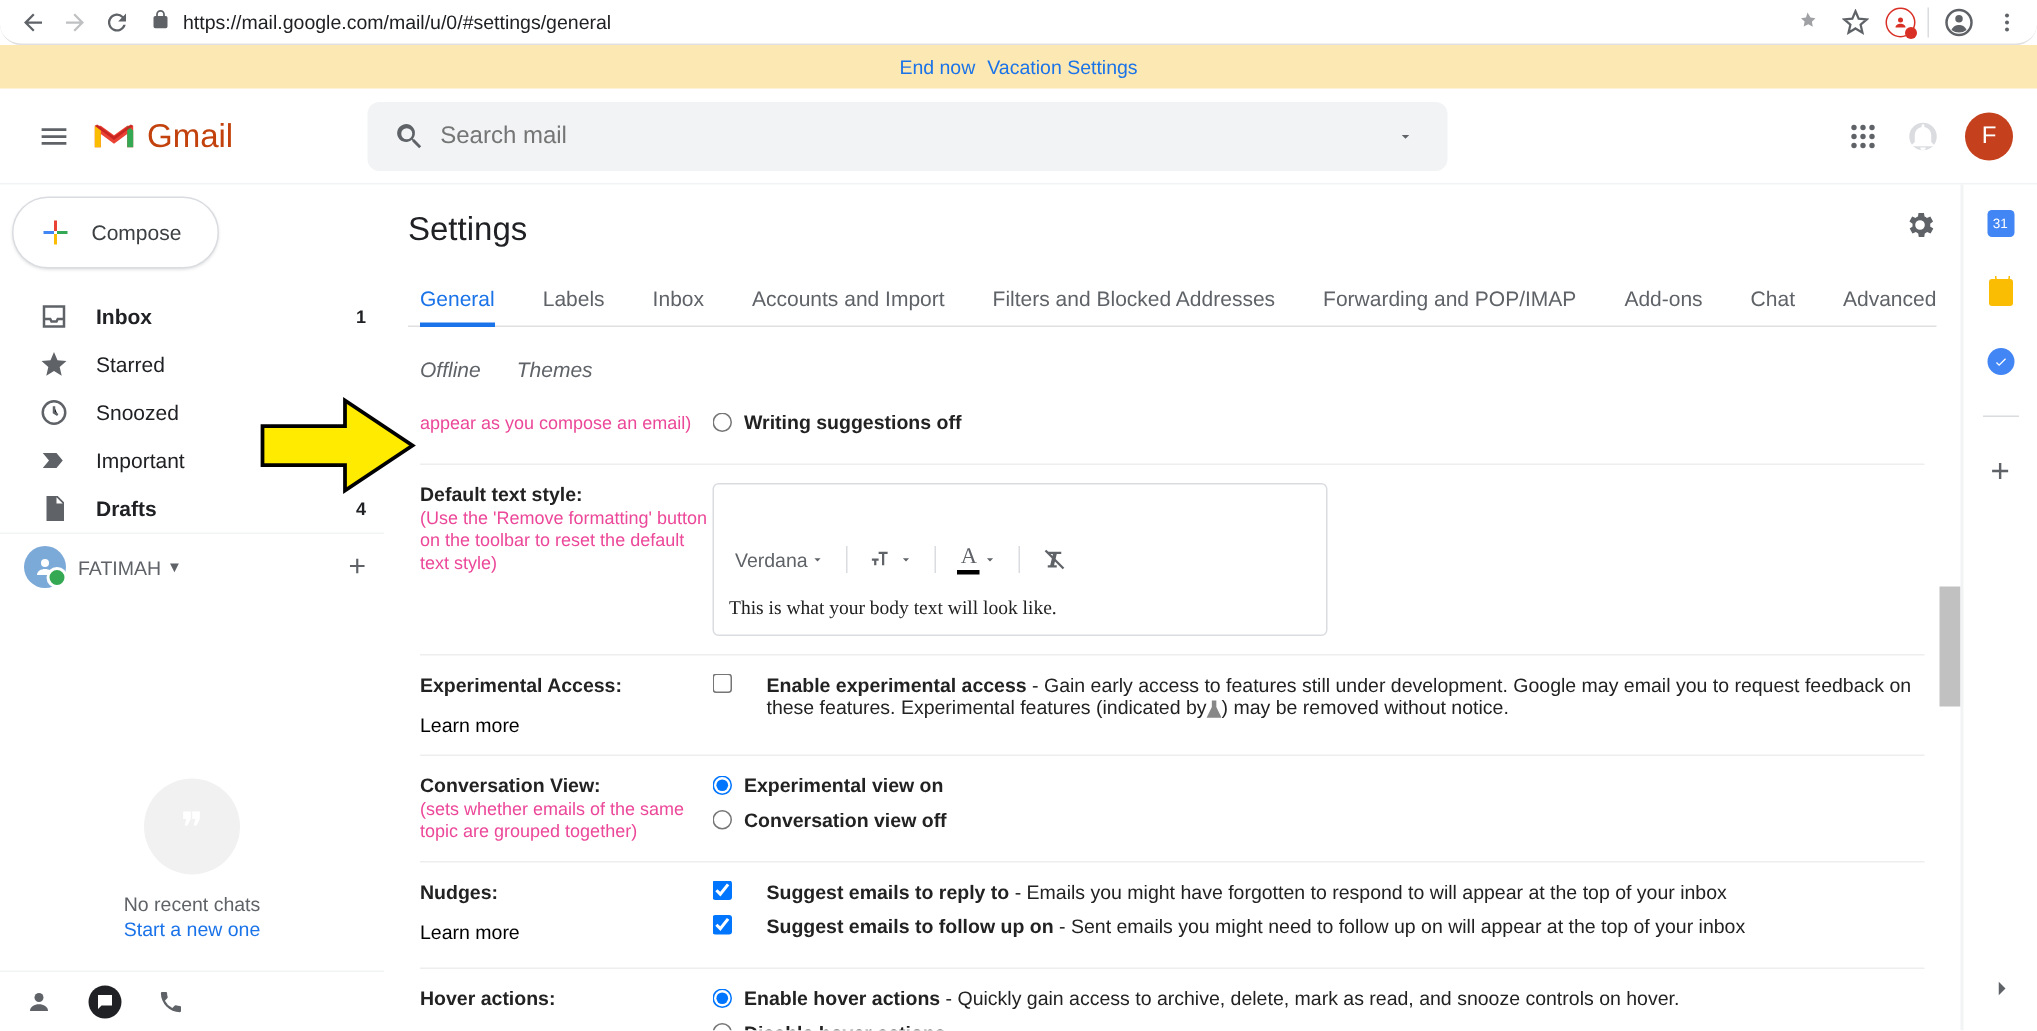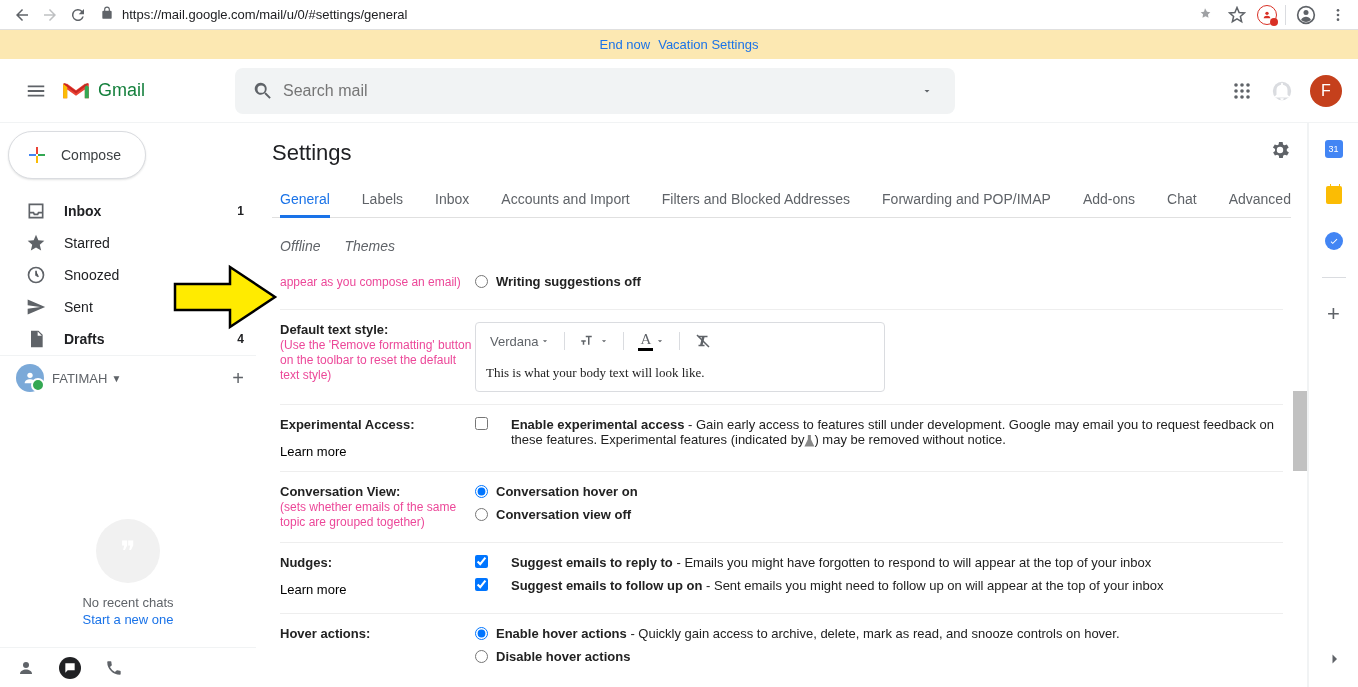--- a/index.html
+++ b/index.html
@@ -1,33 +1,33 @@
 <!DOCTYPE html>
 <html><head>
 <meta charset="utf-8">
 <style>
 * { box-sizing: border-box; margin: 0; padding: 0; }
 body { font-family: Arial, sans-serif; font-size: 13px; color: #202124; overflow: hidden; width: 1358px; height: 687px; position: relative; }
-.browser-bar { height: 30px; background: #fff; display: flex; align-items: center; padding: 0 8px; border-bottom: 1px solid #e0e0e0; }
+.browser-bar { height: 30px; background: #fff; display: flex; align-items: center; padding: 0 8px; border-bottom: 1px solid #e0e0e0; border-radius: 14px; }
 .nav-btn { width: 28px; height: 28px; display: flex; align-items: center; justify-content: center; color: #5f6368; cursor: pointer; border-radius: 50%; }
 .nav-btn svg { width: 18px; height: 18px; }
 .url-bar { flex: 1; display: flex; align-items: center; margin: 0 8px; height: 26px; }
 .lock-icon { color: #5f6368; margin-right: 8px; }
 .url-text { color: #202124; font-size: 13px; }
 .br-right { display: flex; align-items: center; gap: 8px; }
 .br-icon { width: 24px; height: 24px; display: flex; align-items: center; justify-content: center; color: #5f6368; }
 .profile-badge { width: 20px; height: 20px; border-radius: 50%; background: #fff; border: 1px solid #d93025; display: flex; align-items: center; justify-content: center; font-size: 9px; color: #d93025; position: relative; }
 .profile-badge::after { content: ''; position: absolute; bottom: -2px; right: -2px; width: 8px; height: 8px; background: #d93025; border-radius: 50%; }
 .vacation-bar { height: 29px; background: #fce8b2; display: flex; align-items: center; justify-content: center; gap: 8px; font-size: 13px; }
 .vacation-bar a { color: #1a73e8; text-decoration: none; }
 .header { height: 64px; display: flex; align-items: center; padding: 0 16px; border-bottom: 1px solid #f1f3f4; }
 .menu-btn { width: 40px; height: 40px; display: flex; align-items: center; justify-content: center; color: #5f6368; cursor: pointer; }
 .logo { display: flex; align-items: center; margin-left: 4px; }
 .logo-img { width: 32px; height: 24px; }
-.logo-text { font-size: 18px; color: #15803d; margin-left: 6px; font-family: 'Product Sans', Arial; }
+.logo-text { font-size: 22px; color: #c2410c; margin-left: 6px; font-family: 'Product Sans', Arial; }
 .search-container { margin-left: 90px; flex: 0 0 720px; height: 46px; background: #f1f3f4; border-radius: 8px; display: flex; align-items: center; padding: 0 8px; }
 .search-icon { width: 40px; height: 40px; display: flex; align-items: center; justify-content: center; color: #5f6368; }
 .search-input { flex: 1; border: none; background: transparent; font-size: 16px; color: #0f172a; outline: none; }
 .search-drop { width: 40px; height: 40px; display: flex; align-items: center; justify-content: center; color: #5f6368; }
 .header-right { margin-left: auto; display: flex; align-items: center; gap: 16px; }
 .apps-icon, .notif-icon { width: 24px; height: 24px; color: #5f6368; display: flex; align-items: center; justify-content: center; }
 .avatar { width: 32px; height: 32px; border-radius: 50%; background: #c5401c; color: #fff; display: flex; align-items: center; justify-content: center; font-size: 16px; }
 .main { display: flex; height: calc(687px - 30px - 29px - 64px); }
 .sidebar { width: 256px; padding-top: 8px; position: relative; }
 .compose-btn { margin: 0 0 16px 8px; height: 48px; padding: 0 24px 0 16px; border-radius: 24px; border: 1px solid #dadce0; box-shadow: 0 1px 2px rgba(60,64,67,.15); display: inline-flex; align-items: center; gap: 12px; background: #fff; cursor: pointer; font-size: 14px; color: #3c4043; font-weight: 500; }
@@ -61,21 +61,21 @@
 .tabs2 { display: flex; gap: 24px; padding: 12px 0 12px 8px; font-style: italic; }
 .settings-body { font-size: 13px; color: #222; padding: 0 8px; }
 .row { display: flex; padding: 12px 0; border-bottom: 1px solid #eee; }
 .row-label { width: 195px; flex-shrink: 0; font-weight: 700; }
 .row-label .sub { font-weight: 400; color: #ec4899; font-size: 12px; }
 .row-content { flex: 1; }
 .row-content label { font-weight: 700; }
 .row-content .desc { font-weight: 400; }
 .learn-more { color: #000000; text-decoration: none; font-weight: 400; display: block; margin-top: 12px; }
 .format-box { border: 1px solid #dadce0; border-radius: 4px; width: 410px; }
-.format-toolbar { display: flex; align-items: center; padding: 6px 10px; gap: 6px; border-bottom: 0; }
+.format-toolbar { display: flex; align-items: center; padding: 6px 10px; gap: 6px; border-bottom: 0; margin-top: 32px; }
 .ft-item { display: flex; align-items: center; gap: 2px; padding: 2px 4px; color: #5f6368; font-size: 13px; }
 .ft-sep { width: 1px; height: 18px; background: #dadce0; margin: 0 4px; }
 .format-preview { padding: 6px 10px 10px; font-family: Verdana; font-size: 13px; }
 .radio-row { display: flex; align-items: center; gap: 8px; margin-bottom: 8px; }
 .radio-row input { margin: 0; }
 .check-row { display: flex; align-items: flex-start; gap: 23px; margin-bottom: 8px; }
 .right-rail { width: 50px; border-left: 1px solid #f1f3f4; display: flex; flex-direction: column; align-items: center; padding-top: 16px; gap: 26px; position: relative; }
 .rail-icon { width: 20px; height: 20px; display: flex; align-items: center; justify-content: center; }
 .rail-cal { background: #4285f4; color: #fff; font-size: 9px; width: 18px; height: 18px; border-radius: 3px; display: flex; align-items: center; justify-content: center; }
 .rail-keep { background: #fbbc04; width: 16px; height: 18px; border-radius: 2px; position: relative; }
@@ -232,23 +232,23 @@
         </li>
       <li class="nav-item">
           <svg viewBox="0 0 24 24">
             <circle cx="12" cy="12" r="9" fill="none" stroke="currentColor" stroke-width="2"></circle>
             <path stroke="currentColor" stroke-width="2" d="M12 7v5l3 2"></path>
           </svg>
           <span>Snoozed</span>
         </li>
       <li class="nav-item">
           <svg viewBox="0 0 24 24">
-            <path fill="currentColor" d="M2 21l21-9L2 3v7l15 2-15 2z"></path>
-          </svg>
-          <span>Sent</span>
+            <path fill="currentColor" d="M3 6h11l5 6-5 6H3l5-6z"></path>
+          </svg>
+          <span>Important</span>
         </li>
       <li class="nav-item bold">
           <svg viewBox="0 0 24 24">
             <path fill="currentColor" d="M6 2h9l5 5v15H6zM14 3v5h5"></path>
           </svg>
           <span>Drafts</span>
           <span class="count">4</span>
         </li>
     </ul>
     <div class="user-section">
@@ -379,21 +379,21 @@
       </div>
 
       <div class="row">
         <div class="row-label">
           <span>Conversation View:</span><br>
           <span class="sub">(sets whether emails of the same topic are grouped together)</span>
         </div>
         <div class="row-content">
           <div class="radio-row">
               <input type="radio" checked="" style="">
-              <label>Conversation hover on</label>
+              <label>Experimental view on</label>
             </div>
           <div class="radio-row">
               <input type="radio" style="">
               <label>Conversation view off</label>
             </div>
         </div>
       </div>
 
       <div class="row">
         <div class="row-label">

